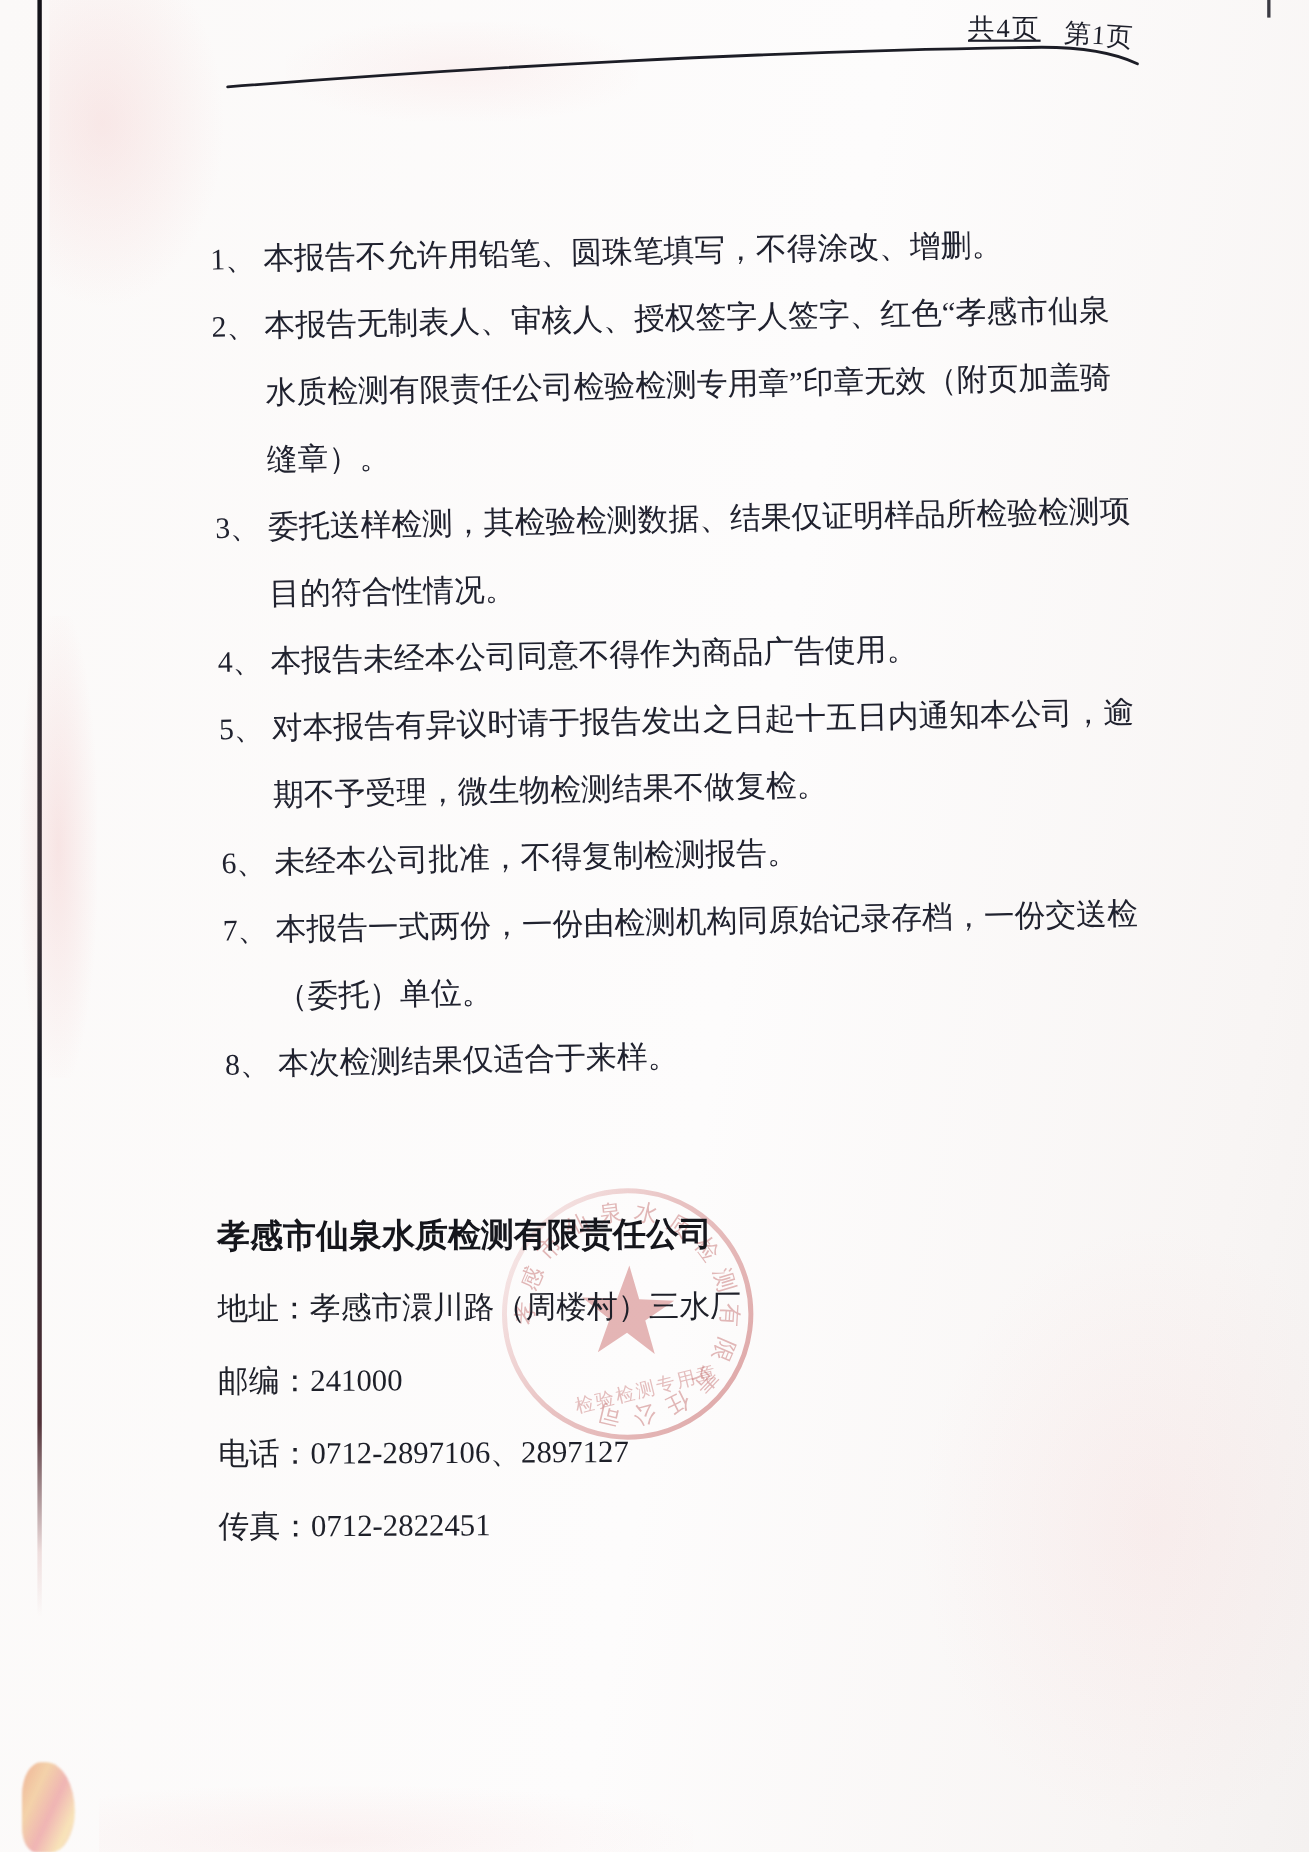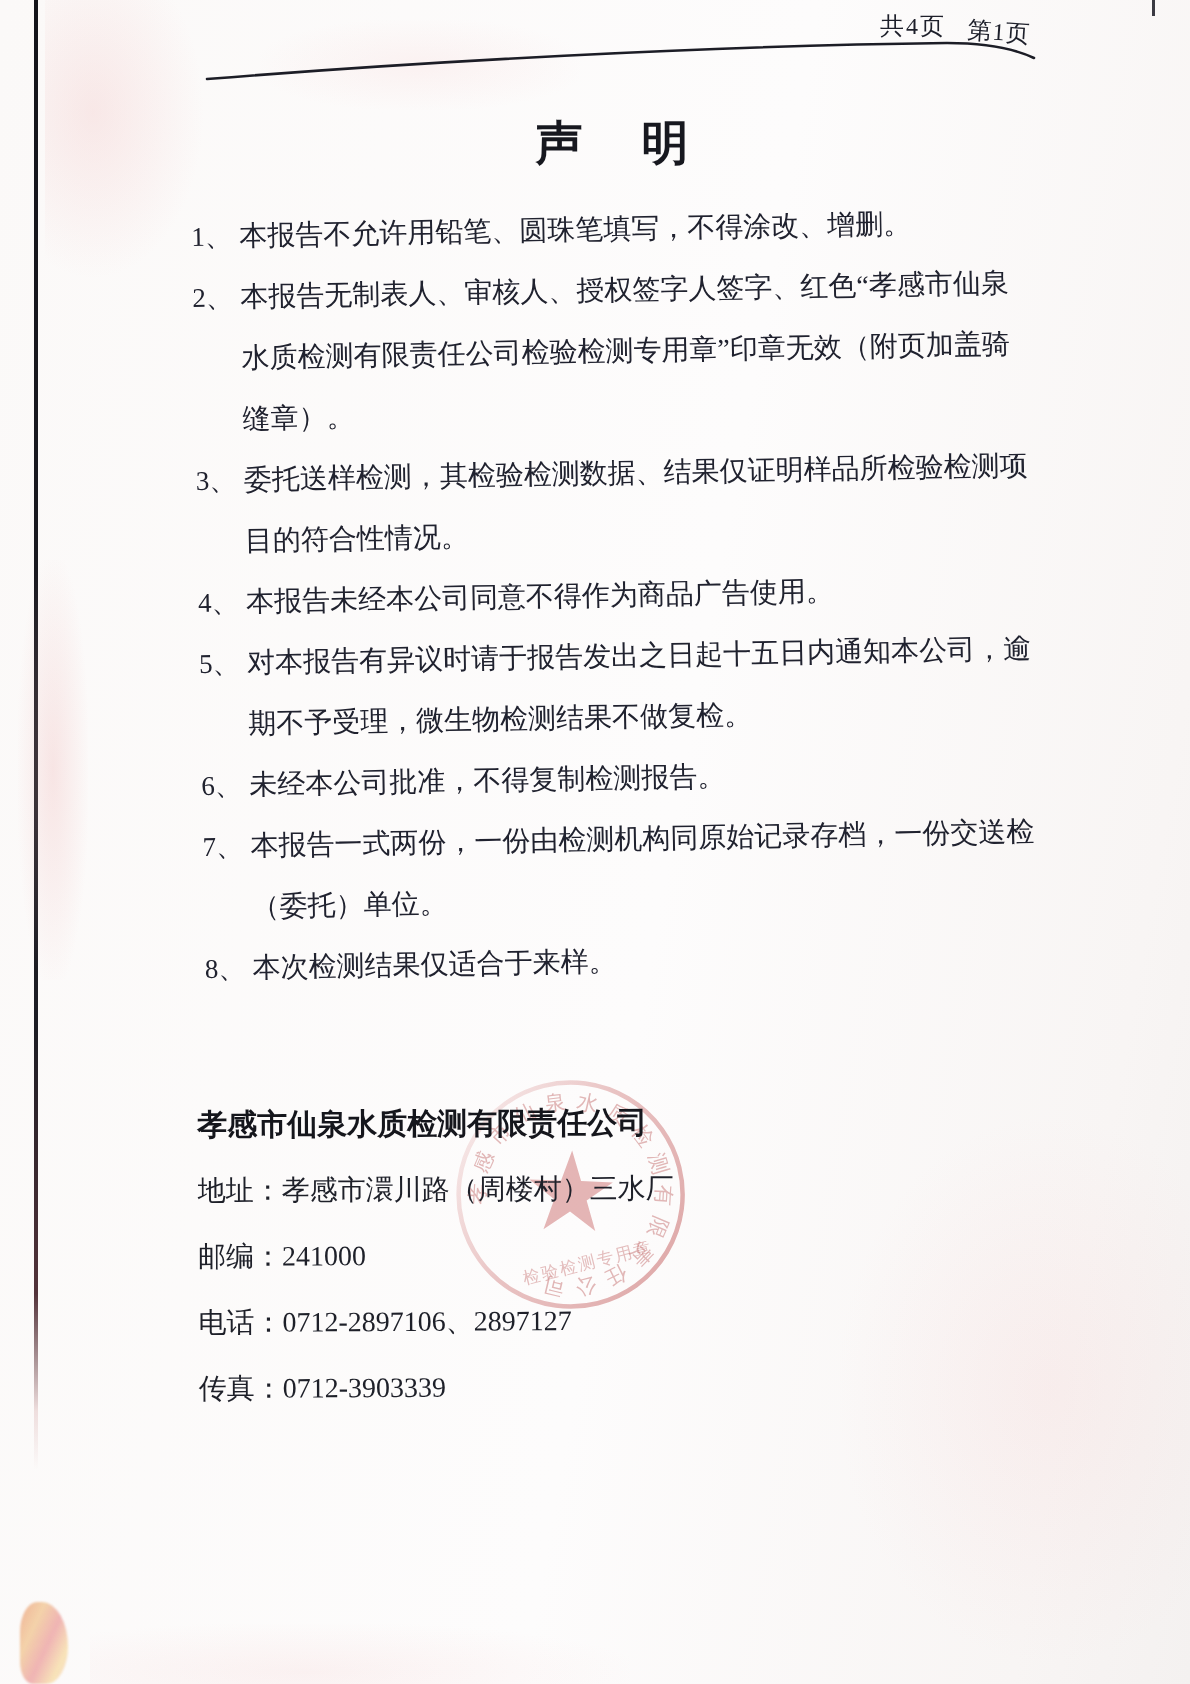--- a/index.html
+++ b/index.html
@@ -31,21 +31,21 @@
     background:radial-gradient(ellipse at 60% 50%,rgba(246,206,206,0.22),rgba(246,206,206,0) 72%);}
   .smudge.bm{left:90px;top:1624px;width:540px;height:60px;
     background:radial-gradient(ellipse at 40% 80%,rgba(244,205,205,0.22),rgba(244,205,205,0) 75%);}
   .smudge.tm{left:260px;top:20px;width:320px;height:90px;
     background:radial-gradient(ellipse at 50% 50%,rgba(246,205,205,0.20),rgba(246,205,205,0) 75%);}
   
   .page-header{
     position:absolute;left:880px;top:10px;width:280px;
     font-size:24px;color:#1d1f2a;white-space:nowrap;
   }
-  .page-header .total{letter-spacing:2px;}
+  .page-header .total{letter-spacing:2px;text-decoration:underline;}
   .page-header .current{display:inline-block;margin-left:16px;transform:rotate(4deg) translateY(6px);letter-spacing:1px;}
   .header-rule{position:absolute;left:0;top:0;width:1190px;height:110px;}
   
   .doc-title{
     position:absolute;left:0;top:112px;width:1190px;text-align:center;
     padding-left:40px;box-sizing:border-box;
     font-family:"DejaVu Sans","Liberation Sans",sans-serif;
     font-size:47px;font-weight:bold;color:#17181f;letter-spacing:6px;
   }
   
@@ -85,21 +85,20 @@
 
   <div class="page-header">
     <span class="total">共4页</span>
     <span class="current">第1页</span>
   </div>
 
   <svg class="header-rule" viewBox="0 0 1190 110">
     <path d="M 207 79 C 420 62 700 46 947 43 C 990 43 1015 49 1034 58" fill="none" stroke="#1c1d26" stroke-width="2.6" stroke-linecap="round"></path>
   </svg>
 
-  <div class="doc-title">声　明</div>
 
   <div class="decl-list">
     <div class="ln">
       <span class="num">1、</span><span class="txt">本报告不允许用铅笔、圆珠笔填写，不得涂改、增删。</span>
     </div>
     <div class="ln">
       <span class="num">2、</span><span class="txt">本报告无制表人、审核人、授权签字人签字、红色“孝感市仙泉</span>
     </div>
     <div class="ln cont">
       <span class="txt">水质检测有限责任公司检验检测专用章”印章无效（附页加盖骑</span>
@@ -158,17 +157,17 @@
     <div class="row">
       <span>地址：</span><span>孝感市澴川路（周楼村）三水厂</span>
     </div>
     <div class="row">
       <span>邮编：</span><span>241000</span>
     </div>
     <div class="row">
       <span>电话：</span><span>0712-2897106、2897127</span>
     </div>
     <div class="row">
-      <span>传真：</span><span>0712-3903339</span>
+      <span>传真：</span><span>0712-2822451</span>
     </div>
   </div>
 
 </div>
 
 </body></html>

